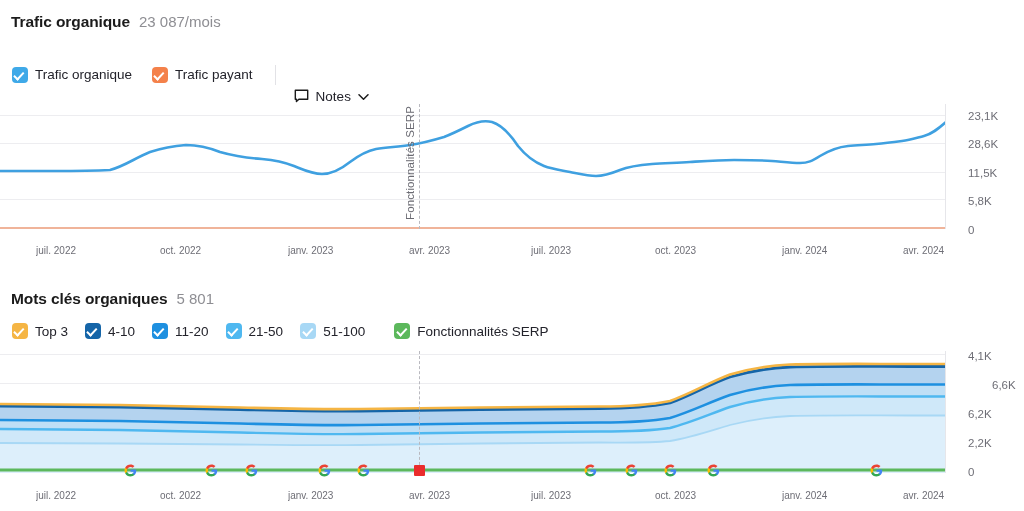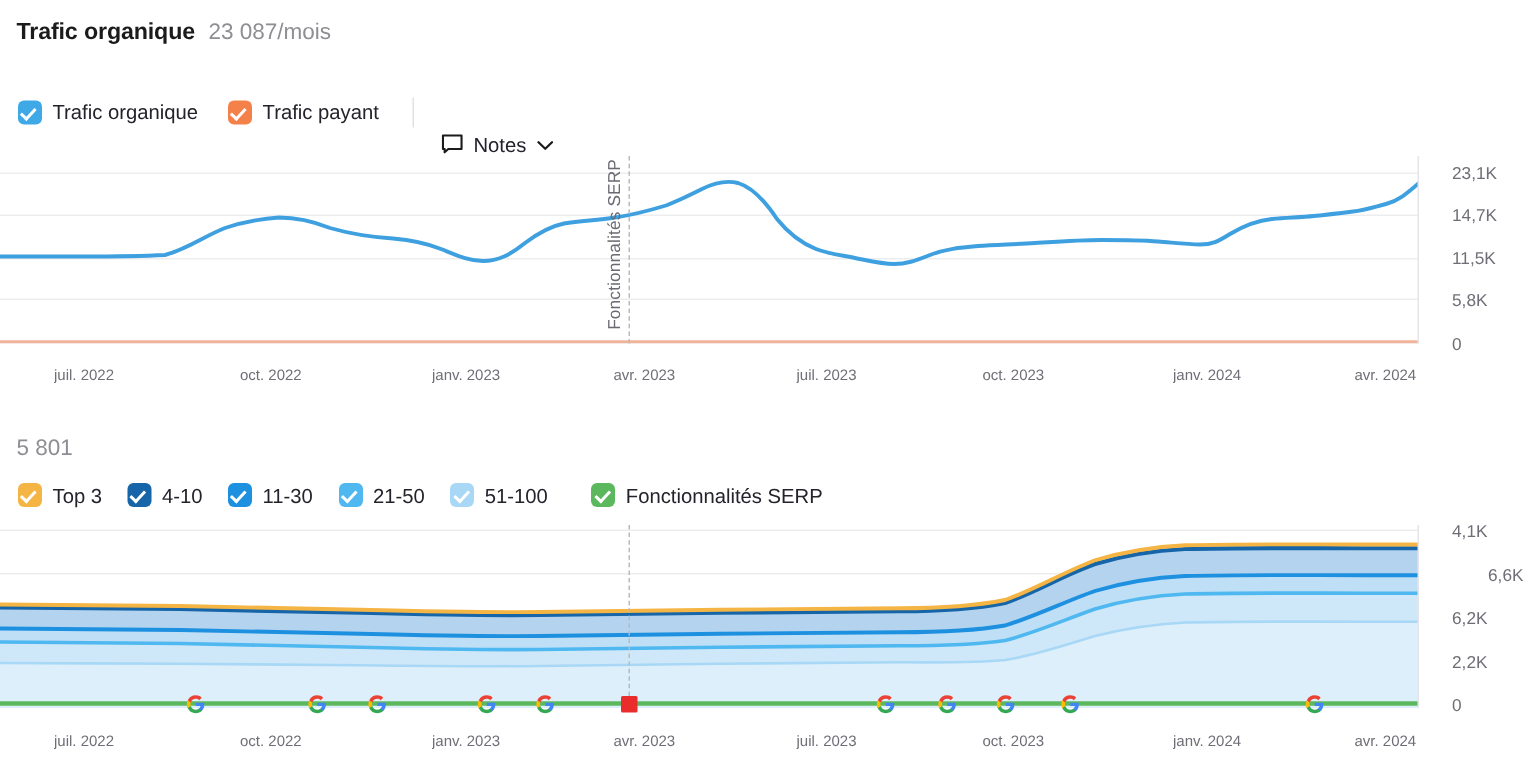--- a/index.html
+++ b/index.html
@@ -219,21 +219,21 @@
       </svg>
     </div>
 
     <div class="vline" style="left:419px;height:125px;"></div>
     <div class="vline-label" style="left:404px;top:2px;">Fonctionnalités SERP</div>
 
     <div class="right-cap" style="left:945px;height:125px;"></div>
 
     <div class="ylabels">
       <div class="ylab" style="left:968px;top:7px;">23,1K</div>
-      <div class="ylab" style="left:968px;top:35px;">14,7K</div>
+      <div class="ylab" style="left:968px;top:35px;">28,6K</div>
       <div class="ylab" style="left:968px;top:64px;">11,5K</div>
       <div class="ylab" style="left:968px;top:92px;">5,8K</div>
       <div class="ylab" style="left:968px;top:121px;">0</div>
     </div>
 
     <div class="xlabels">
       <div class="xlab" style="left:36px;top:142px;">juil. 2022</div>
       <div class="xlab" style="left:160px;top:142px;">oct. 2022</div>
       <div class="xlab" style="left:288px;top:142px;width:54px;">janv. 2023</div>
       <div class="xlab" style="left:409px;top:142px;">avr. 2023</div>
@@ -241,35 +241,36 @@
       <div class="xlab" style="left:655px;top:142px;">oct. 2023</div>
       <div class="xlab" style="left:782px;top:142px;width:54px;">janv. 2024</div>
       <div class="xlab" style="left:903px;top:142px;">avr. 2024</div>
     </div>
   </div>
 </div>
 
 <div class="panel" style="margin-top:26px;">
 
   <div class="sec-title-row">
+    <span class="sec-title">Mots clés organiques</span>
     <span class="sec-value">5 801</span>
   </div>
 
   <div class="legend-row" style="margin-top:15px;">
     <div class="legend-item" style="margin-right:17px;">
       <span class="cbox" style="background:#f5b544;"></span>
       <span class="legend-label">Top 3</span>
     </div>
     <div class="legend-item" style="margin-right:17px;">
       <span class="cbox" style="background:#1565a8;"></span>
       <span class="legend-label">4-10</span>
     </div>
     <div class="legend-item" style="margin-right:17px;">
       <span class="cbox" style="background:#1e90e0;"></span>
-      <span class="legend-label">11-30</span>
+      <span class="legend-label">11-20</span>
     </div>
     <div class="legend-item" style="margin-right:17px;">
       <span class="cbox" style="background:#4fb8f0;"></span>
       <span class="legend-label">21-50</span>
     </div>
     <div class="legend-item" style="margin-right:29px;">
       <span class="cbox" style="background:#a8d8f5;"></span>
       <span class="legend-label">51-100</span>
     </div>
     <div class="legend-item">

